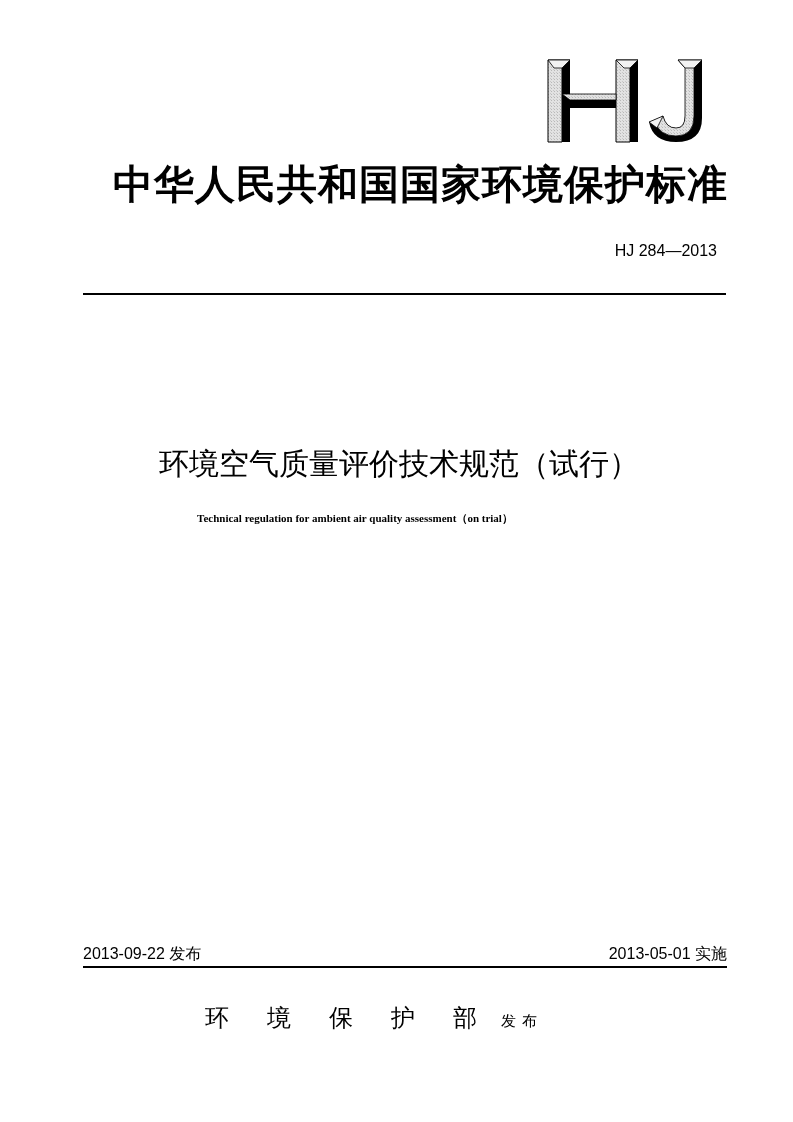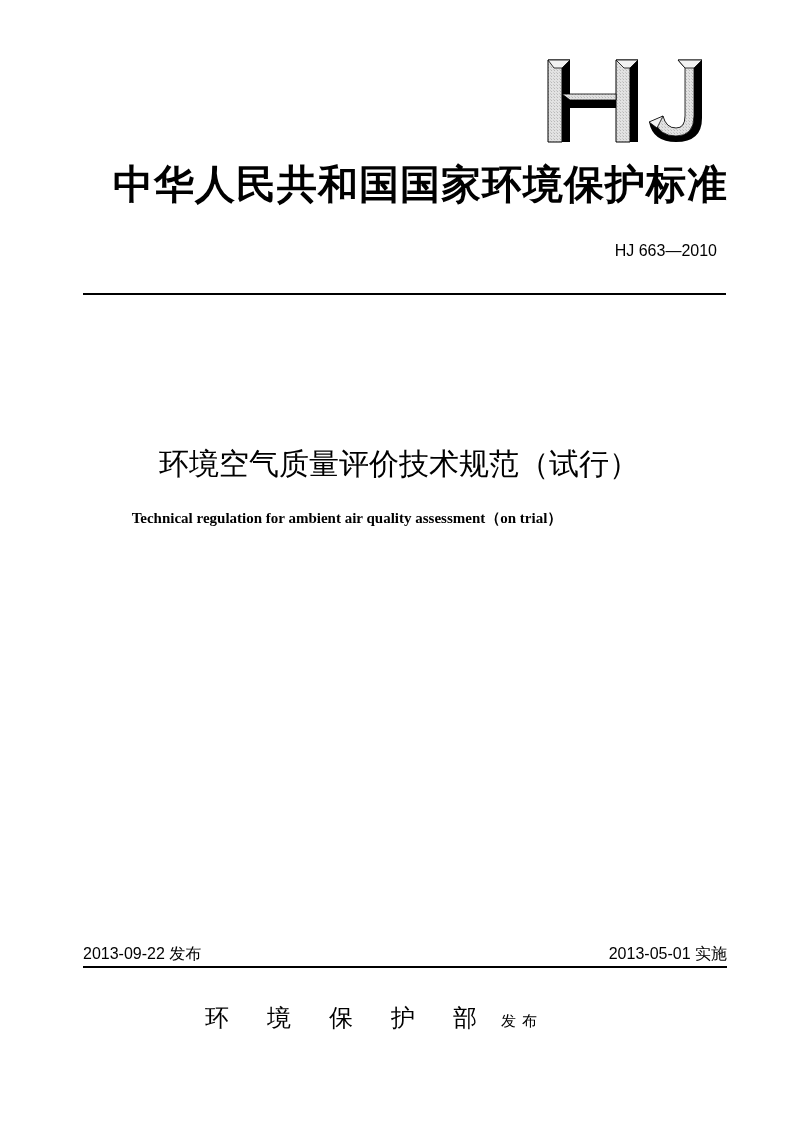--- a/index.html
+++ b/index.html
@@ -61,27 +61,27 @@
       text-align: center;
       font-family: "DejaVu Sans", sans-serif;
       font-size: 30px;
       line-height: 44px;
       white-space: nowrap;
       padding-left: 5px;
       box-sizing: border-box;
     }
 
     .doc-title-en {
-      left: 4px;
+      left: 12px;
       width: 686px;
       top: 507px;
       text-align: center;
       font-family: "Liberation Serif", serif;
       font-weight: bold;
-      font-size: 15px;
+      font-size: 11px;
       line-height: 22px;
       white-space: nowrap;
     }
 
     .date-issue {
       left: 83px;
       top: 943px;
       font-family: "Liberation Sans", sans-serif;
       font-size: 16px;
       line-height: 22px;
@@ -156,21 +156,21 @@
 
     <path d="M133,2 L157,2 L157,60 Q157,84 131,84 Q108,84 104,64 L118,58 Q121,70 131,70 Q140,70 140,58 L140,10 Z" fill="#000"></path>
     <path d="M133,2 L157,2 L149,10 L149,58 Q149,78 131,78 Q115,78 110,64 L118,58 Q121,70 131,70 Q140,70 140,58 L140,10 Z" fill="url(#hatch)" stroke="#000" stroke-width="0.8"></path>
     <polygon points="133,2 157,2 149,10 140,10" fill="#f2f2f2" stroke="#000" stroke-width="0.8"></polygon>
     <polygon points="104,64 118,58 112,70" fill="#f2f2f2" stroke="#000" stroke-width="0.8"></polygon>
   </svg>
 </div>
 
 <div class="abs agency-title">中华人民共和国国家环境保护标准</div>
 
-<div class="abs std-number">HJ 663—2010</div>
+<div class="abs std-number">HJ 284—2013</div>
 
 <div class="abs rule-top"></div>
 
 <div class="abs doc-title-cn">环境空气质量评价技术规范（试行）</div>
 <div class="abs doc-title-en">Technical regulation for ambient air quality assessment（on trial）</div>
 
 <div class="abs date-issue">2013-09-22 发布</div>
 <div class="abs date-effect">2013-05-01 实施</div>
 
 <div class="abs rule-bottom"></div>

